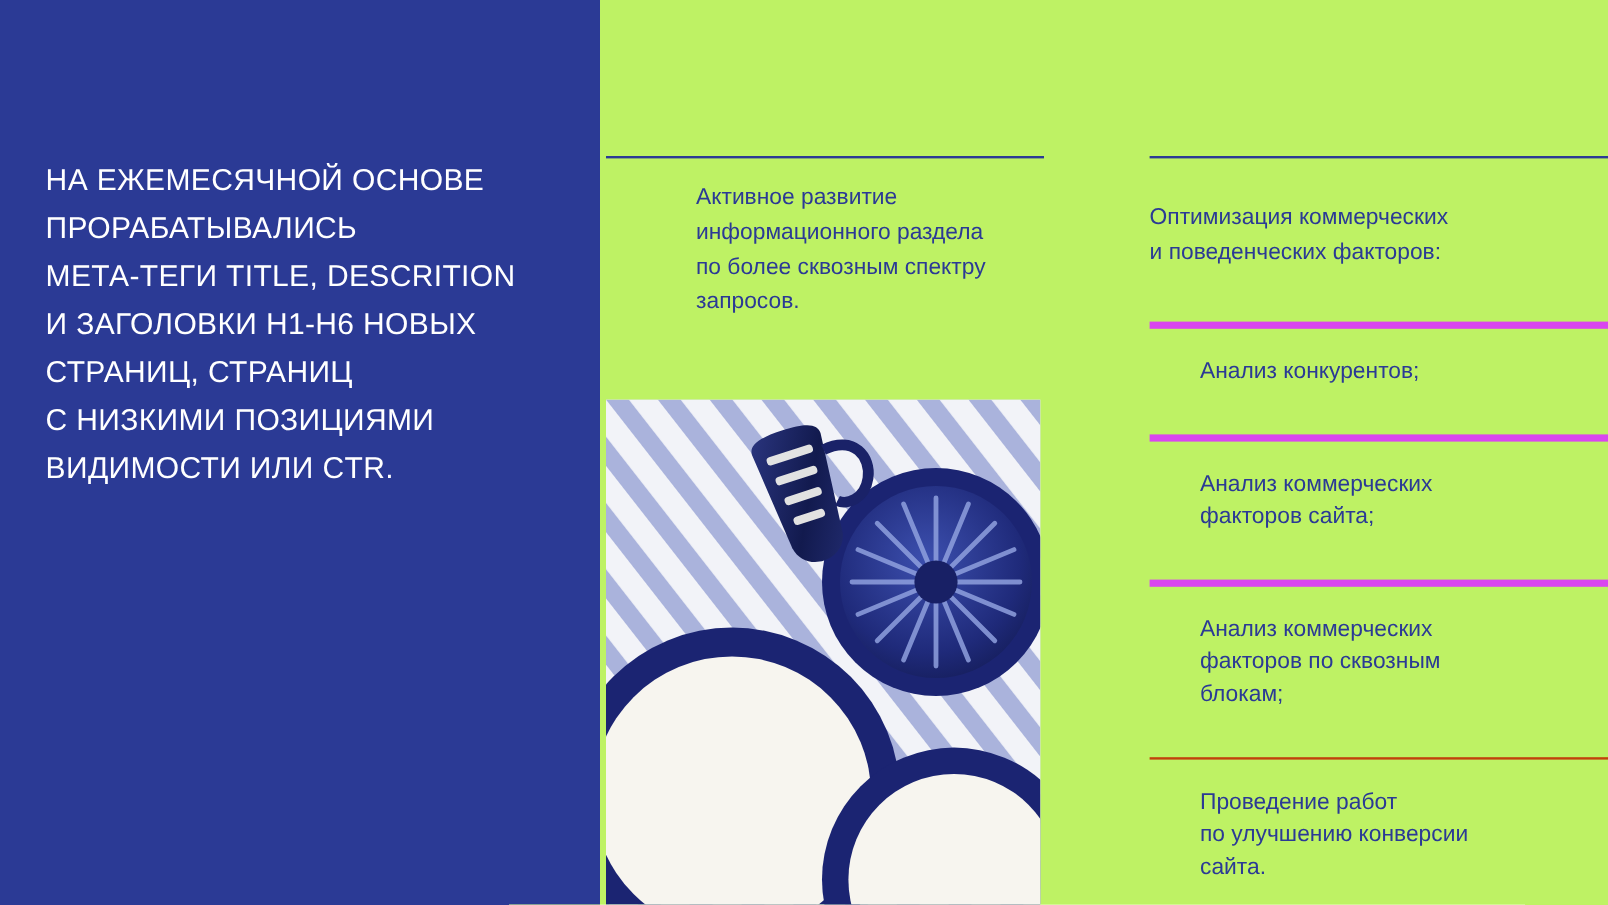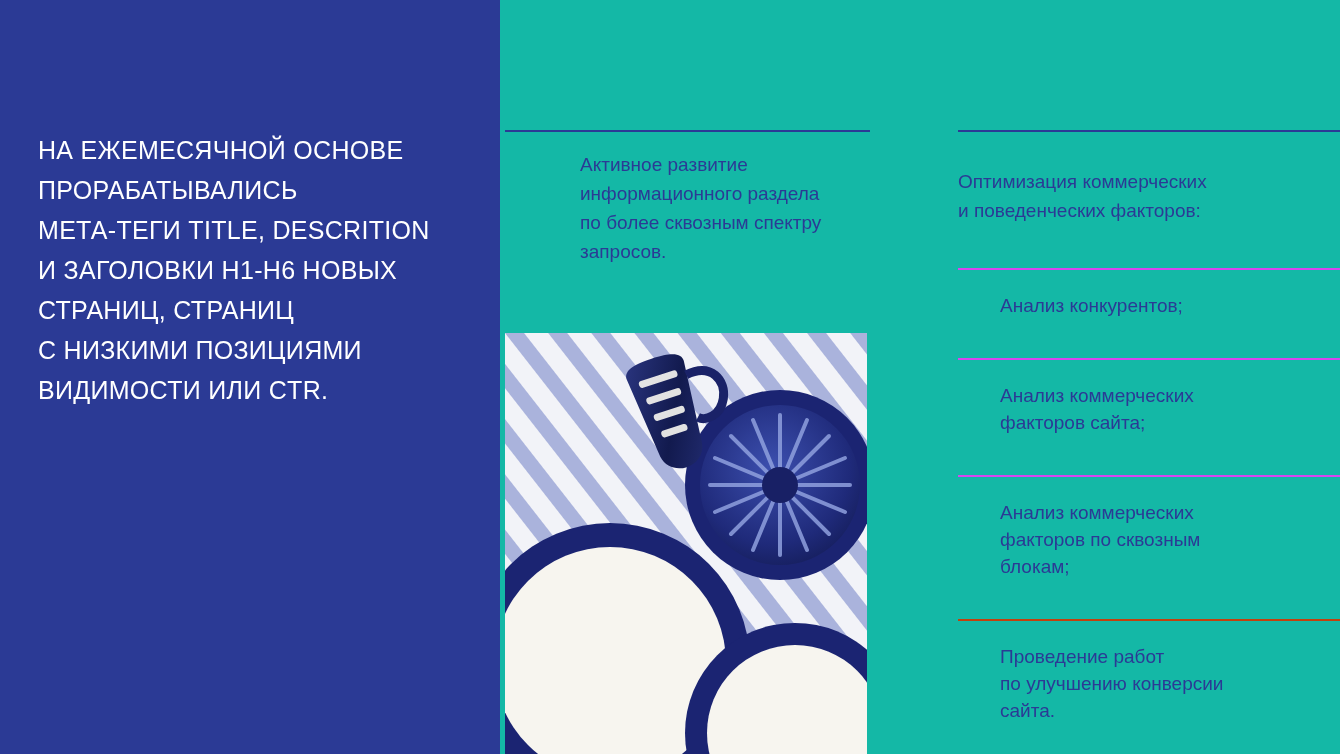--- a/index.html
+++ b/index.html
@@ -10,21 +10,21 @@
     width: 1340px;
     height: 754px;
     background: #ffffff;
     font-family: "Liberation Sans", sans-serif;
     overflow: hidden;
   }
   .slide {
     position: relative;
     width: 1340px;
     height: 754px;
-    background: #14b8a6;
+    background: #bef264;
     overflow: hidden;
     text-decoration: underline;
   }
 
   
   .left-panel {
     position: absolute;
     left: 0;
     top: 0;
     width: 500px;
@@ -99,21 +99,21 @@
     margin-top: 16px;
   }
   .right-list {
     position: absolute;
     left: 958px;
     top: 268px;
     width: 382px;
   }
   .list-item {
     position: relative;
-    border-top: 2px solid #d946ef;
+    border-top: 6px solid #d946ef;
     padding: 22px 0 0 42px;
   }
   .list-item .li-text {
     display: block;
     color: #2b3a95;
     font-size: 19px;
     line-height: 27px;
     white-space: pre-line;
   }
   .li-1 { height: 66px; }

